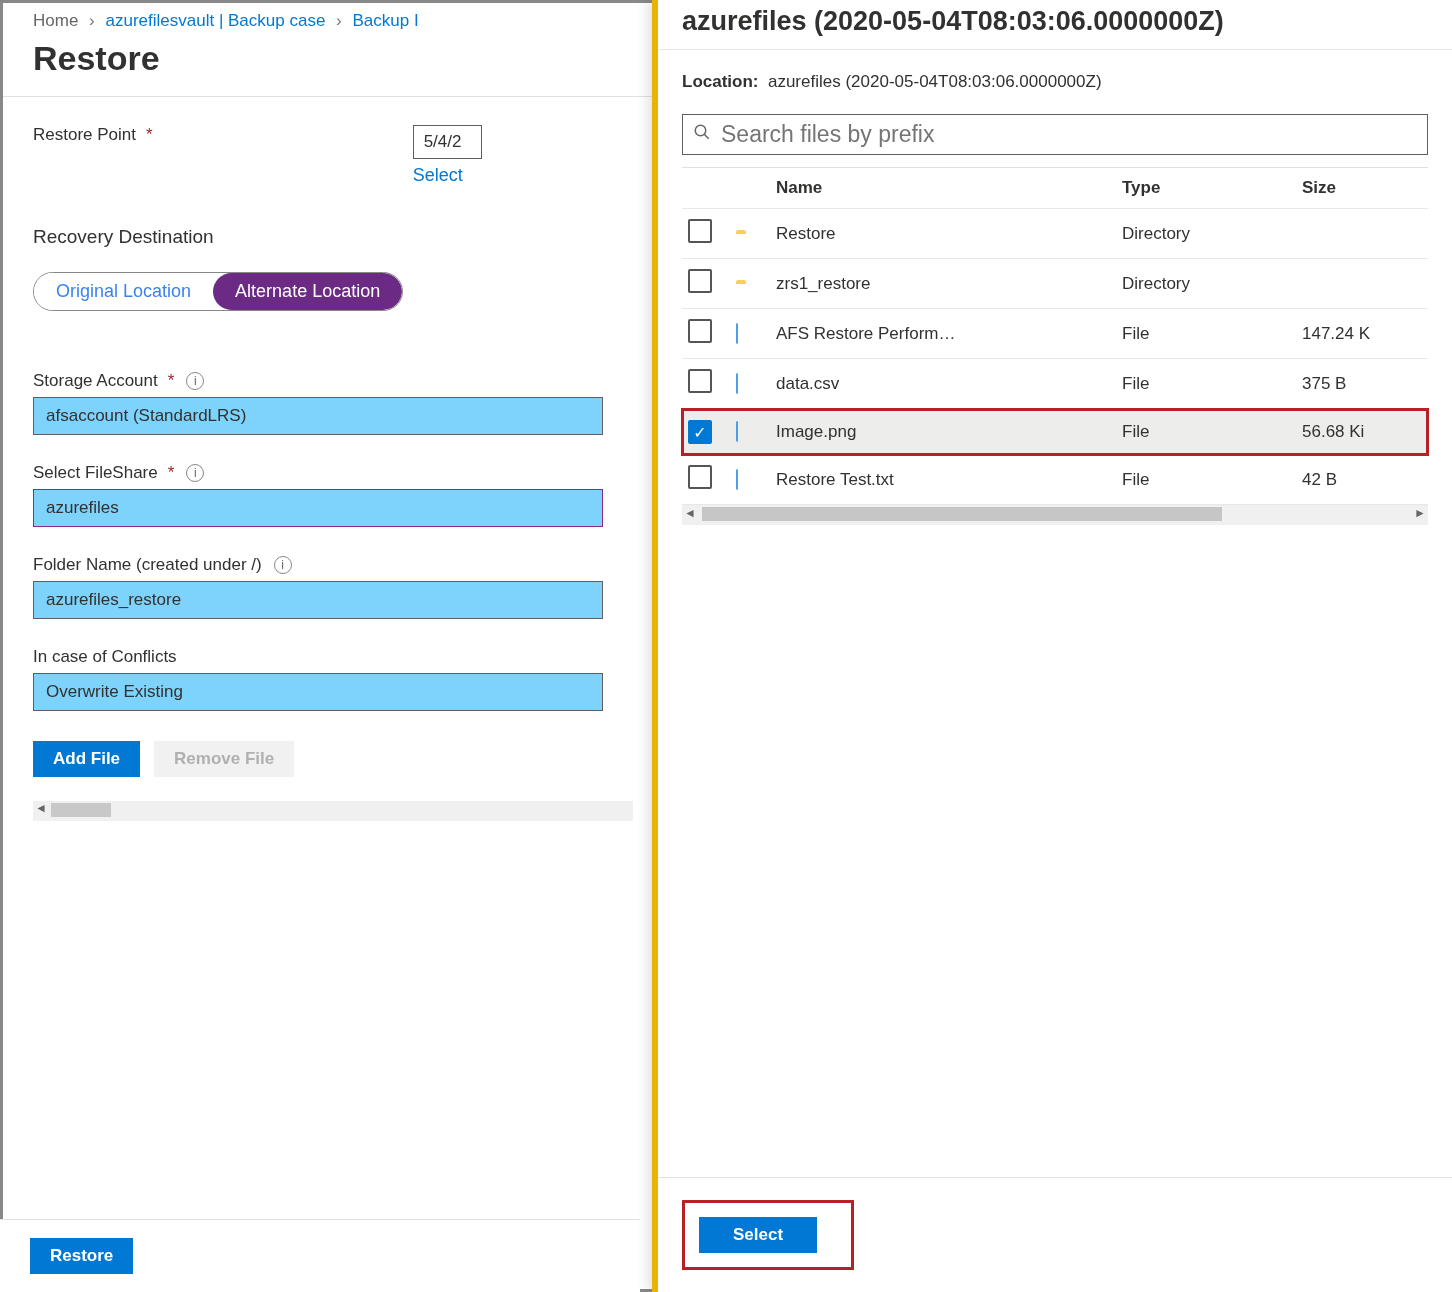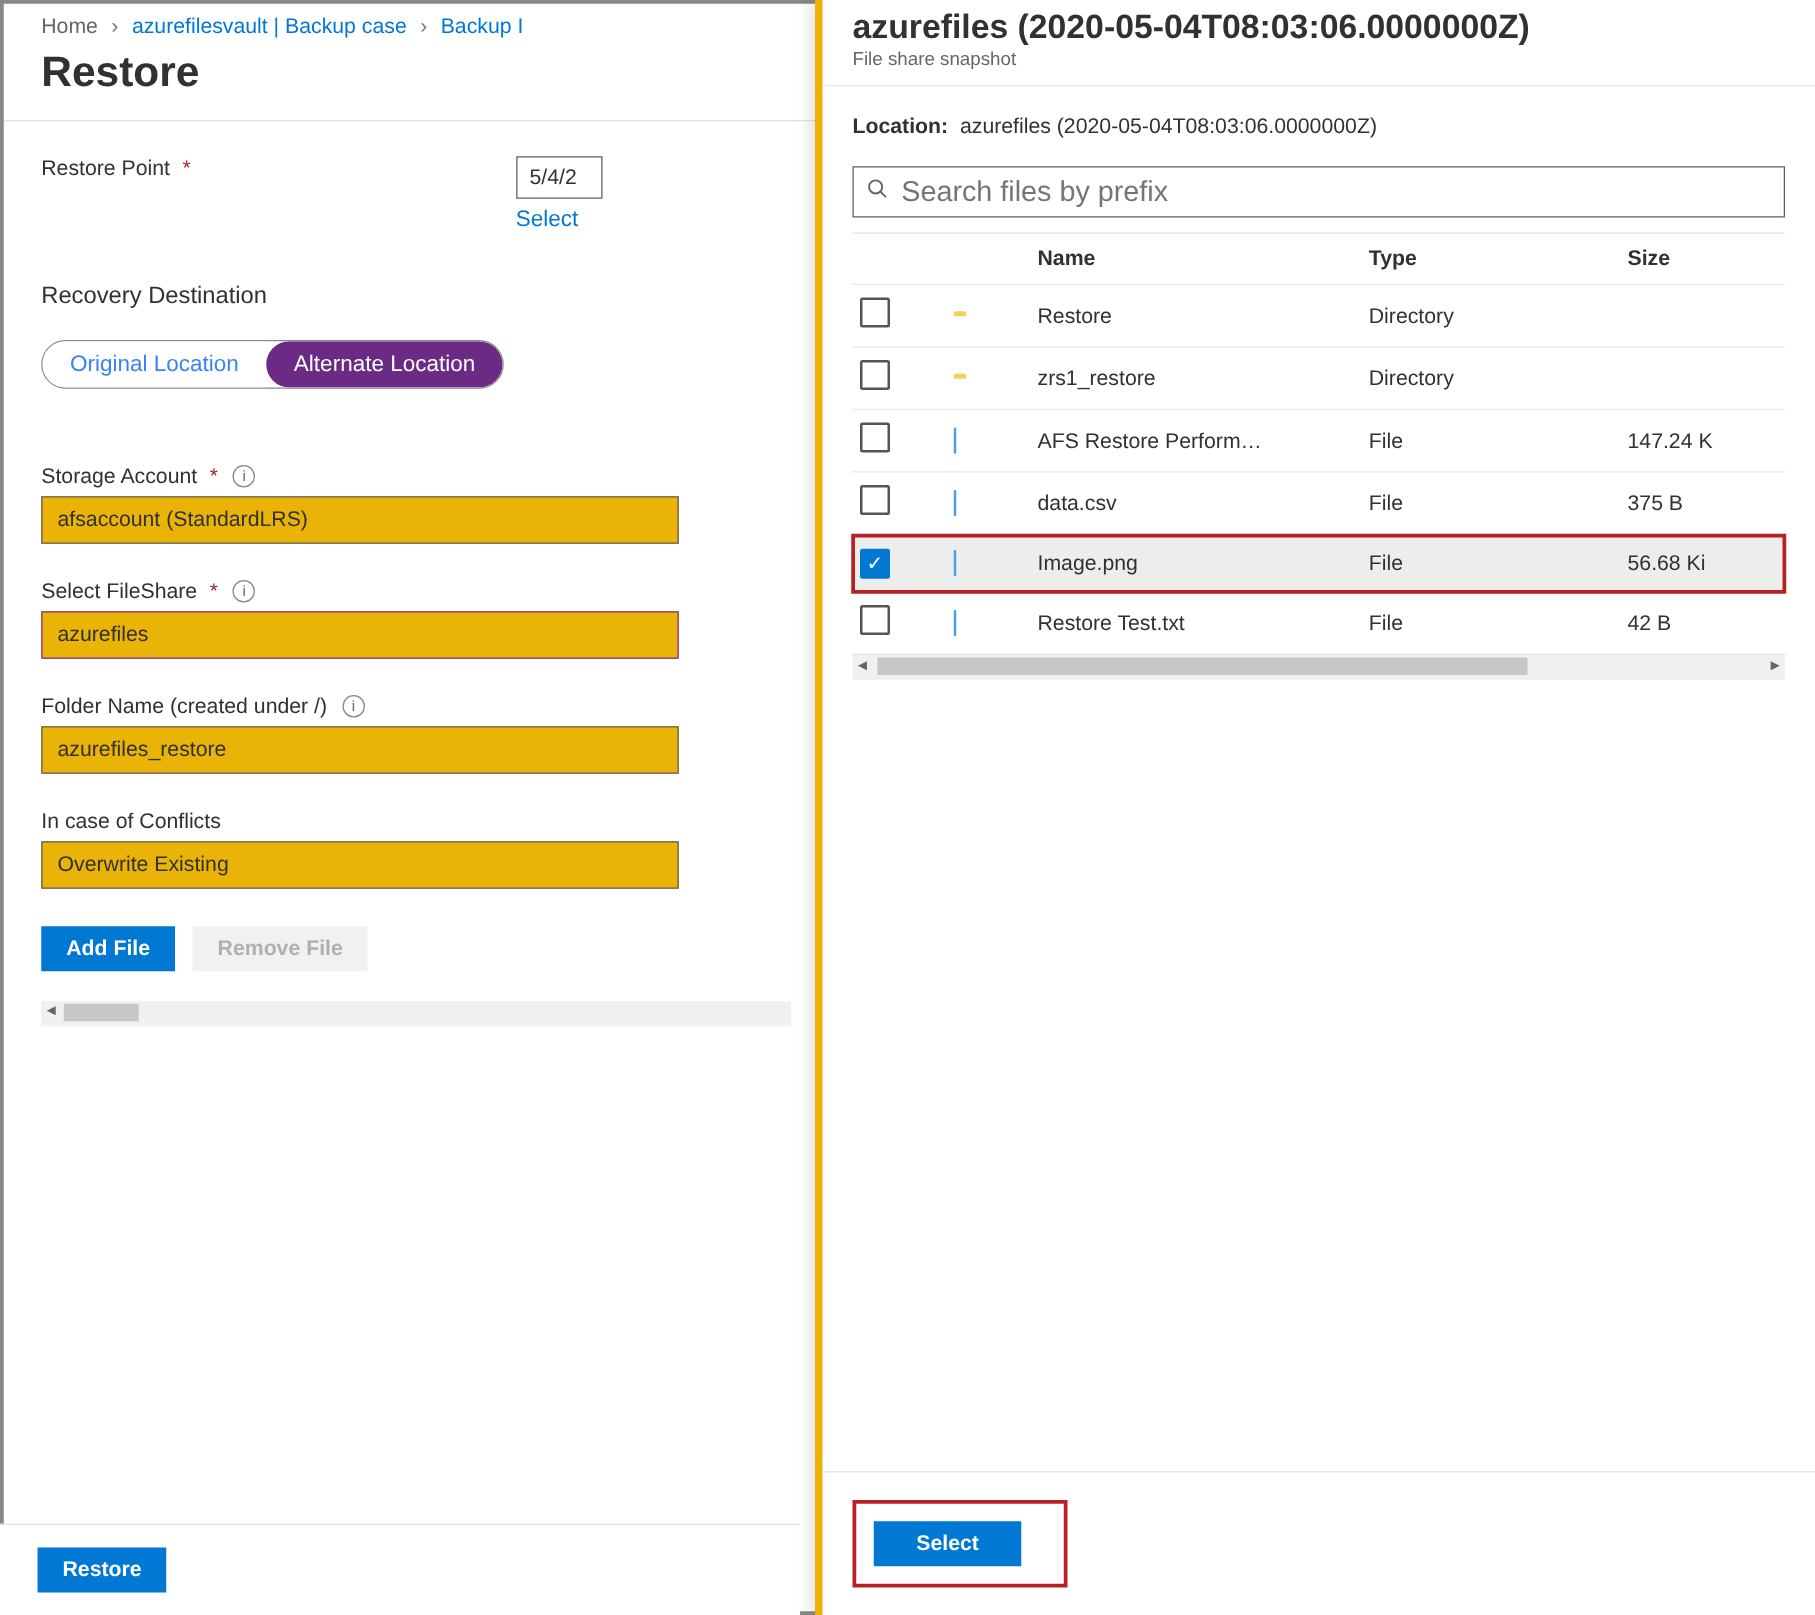--- a/index.html
+++ b/index.html
@@ -95,25 +95,25 @@
     cursor: pointer;
   }
   .pill.inactive { color: #3b82f6; }
   .pill.active {
     background: #6b2a84;
     color: #fff;
     border-radius: 30px;
   }
 
   .text-input {
-    width: 510px;
+    width: 570px;
     border: 1px solid #605e5c;
     padding: 8px 12px;
     font-size: 17px;
-    background: #eab308;
+    background: #7dd3fc;
   }
   .text-input.highlight {
     border: 1px solid #8a2b8a;
   }
 
   .field-block { margin-bottom: 28px; }
 
   .btn {
     display: inline-flex;
     align-items: center;
@@ -194,21 +194,20 @@
   .search-icon { color: #666; font-size: 17px; }
 
   .tbl { border-top: 1px solid #e1e1e1; }
   .tbl-head, .tbl-row {
     display: grid;
     grid-template-columns: 48px 40px 1fr 180px 120px;
     align-items: center;
     padding: 10px 6px;
     border-bottom: 1px solid #e8e8e8;
     font-size: 17px;
-    gap: 27px;
   }
   .tbl-head { font-weight: 600; }
   .tbl-head .spacer { }
   .chk {
     width: 24px; height: 24px;
     border: 2px solid #555;
     border-radius: 2px;
     background: #fff;
     display: inline-flex;
     align-items: center;
@@ -357,21 +356,20 @@
     </div>
 </div>
 
 <div class="footer-bar">
   <button class="btn btn-primary">Restore</button>
 </div>
 
 <div class="panel">
   <div class="panel-head">
     <div class="panel-title">azurefiles (2020-05-04T08:03:06.0000000Z)</div>
-    <div class="panel-sub">File share snapshot</div>
   </div>
   <div class="panel-body">
     <div class="loc-row">
       <b>Location:</b>&nbsp;
       <span>azurefiles (2020-05-04T08:03:06.0000000Z)</span>
     </div>
 
     <div class="search-box">
       <span class="search-icon">
         <svg width="18" height="18" viewBox="0 0 24 24" fill="none" stroke="#666" stroke-width="2">

